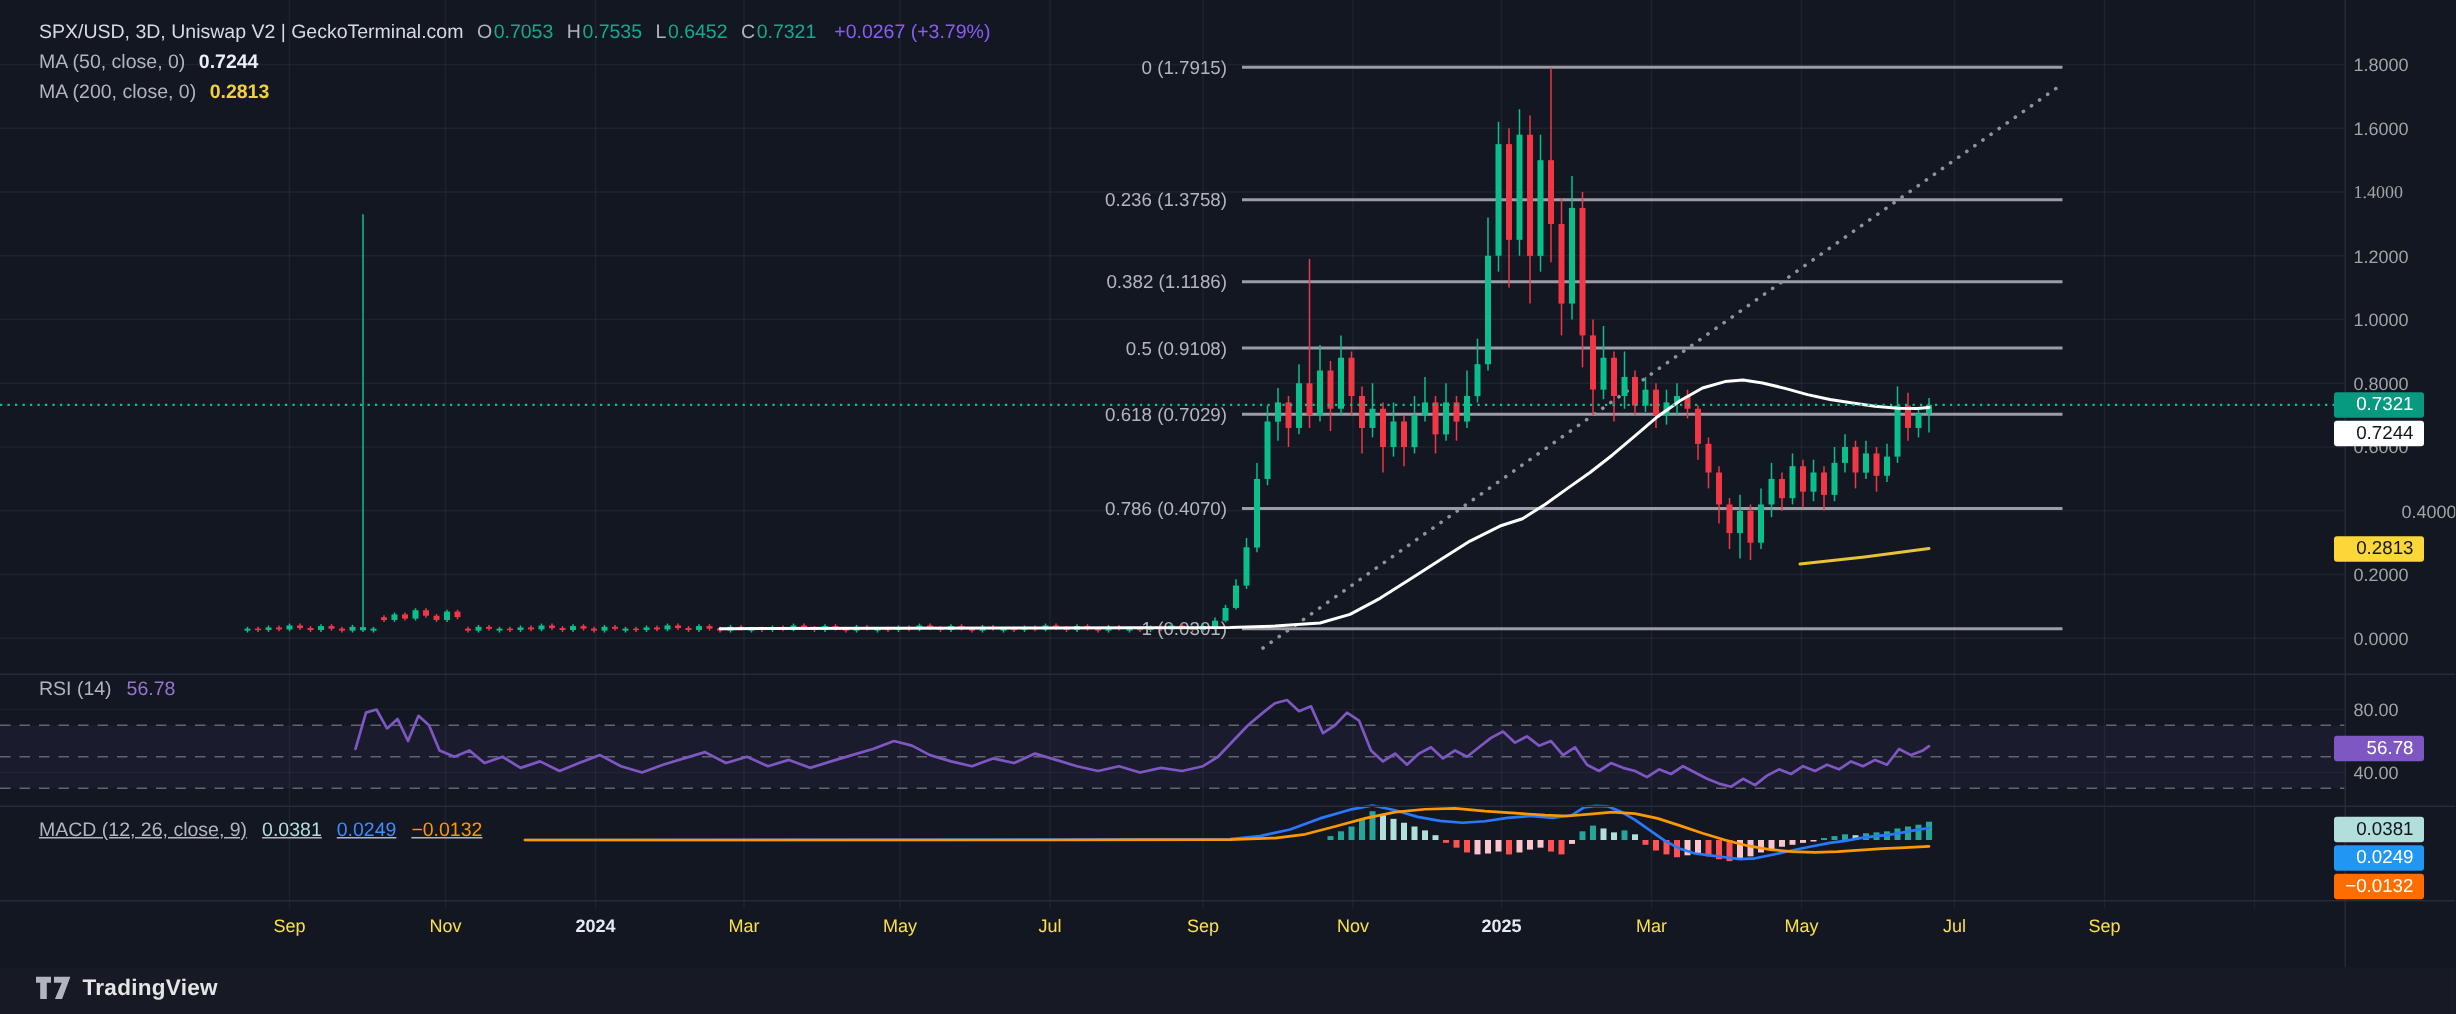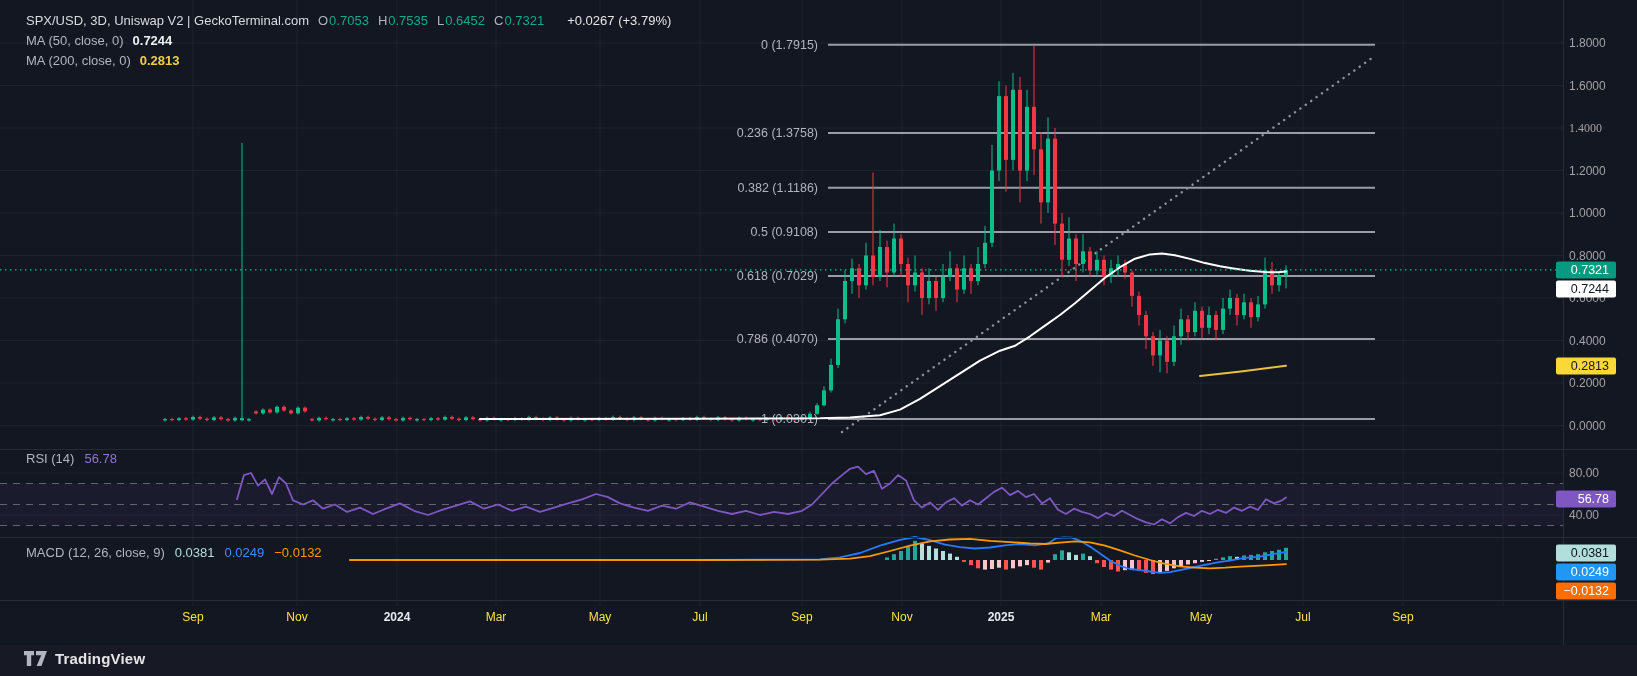--- a/index.html
+++ b/index.html
@@ -6,26 +6,26 @@
   body{font-family:"Liberation Sans", sans-serif; -webkit-font-smoothing:antialiased;}
   #app{position:relative;width:1637px;height:676px;background:#171a25;overflow:hidden;}
   #chart-wrap{position:absolute;left:0;top:0;width:1637px;height:645px;background:#131722;}
   svg{display:block;}
   .legend{position:absolute;left:26px;top:10px;z-index:5;font-size:13px;color:#b2b5be;}
   .lrow{display:flex;align-items:center;gap:9px;height:20px;white-space:nowrap;}
   .lrow .t{color:#d8dbe0;}
   .pair{display:flex;gap:1px;}
   .lab{color:#b2b5be;}
   .val{color:#14a98e;}
-  .chg{color:#e5e5e5;margin-left:14px;}
+  .chg{color:#8b5cf6;margin-left:3px;}
   .v50{color:#eceff4;font-weight:700;}
   .v200{color:#f3cf3d;font-weight:700;}
   .ind-row{position:absolute;left:26px;z-index:5;font-size:13px;color:#b2b5be;display:flex;gap:10px;white-space:nowrap;}
   #rsi-row{top:451px;justify-content:center;}
-  #macd-row{top:545px;}
+  #macd-row{top:545px;text-decoration:underline;}
   .rsi-val{color:#9575cd;}
   .m-hist{color:#b2dfdb;}
   .m-macd{color:#3f8cff;}
   .m-sig{color:#ff9800;}
   .alabel{position:absolute;left:1569px;font-size:12px;color:#a3a3a3;transform:translateY(-50%);z-index:4;line-height:14px;}
   .tlabel{position:absolute;top:610px;font-size:12px;color:#fde047;transform:translateX(-50%);z-index:4;}
   .tlabel.major{color:#e6e9ef;font-weight:700;}
   .badge{position:absolute;left:1556px;width:60px;box-sizing:border-box;text-align:right;
          font-size:12.5px;line-height:17px;height:17px;padding:0 7px;border-radius:2px;
          transform:translateY(-50%);z-index:6;font-weight:400;}
@@ -550,21 +550,21 @@
     </div>
 
     <div id="price-axis">
         <div class="alabel" style="top: 43px;">1.8000</div>
         <div class="alabel" style="top: 86px;">1.6000</div>
         <div class="alabel" style="top: 128px; font-family: Liberation Serif, serif;">1.4000</div>
         <div class="alabel" style="top: 171px;">1.2000</div>
         <div class="alabel" style="top: 213px;">1.0000</div>
         <div class="alabel" style="top: 256px;">0.8000</div>
         <div class="alabel" style="top: 298px;">0.6000</div>
-        <div class="alabel" style="top: 341px;">0.4000</div>
+        <div class="alabel" style="top: 341px; margin-left: 32px;">0.4000</div>
         <div class="alabel" style="top: 383px;">0.2000</div>
         <div class="alabel" style="top: 426px;">0.0000</div>
         <div class="alabel" style="top: 473px;">80.00</div>
         <div class="alabel" style="top: 515px;">40.00</div>
         <div class="badge" style="top: 270px; background: rgb(8, 153, 129); color: rgb(255, 255, 255);">0.7321</div>
         <div class="badge" style="top: 289px; background: rgb(255, 255, 255); color: rgb(19, 23, 34);">0.7244</div>
         <div class="badge" style="top: 366px; background: rgb(251, 215, 55); color: rgb(19, 23, 34);">0.2813</div>
         <div class="badge" style="top: 499px; background: rgb(126, 87, 194); color: rgb(255, 255, 255);">56.78</div>
         <div class="badge" style="top: 553px; background: rgb(178, 223, 219); color: rgb(16, 21, 31);">0.0381</div>
         <div class="badge" style="top: 572px; background: rgb(33, 150, 243); color: rgb(255, 255, 255);">0.0249</div>

